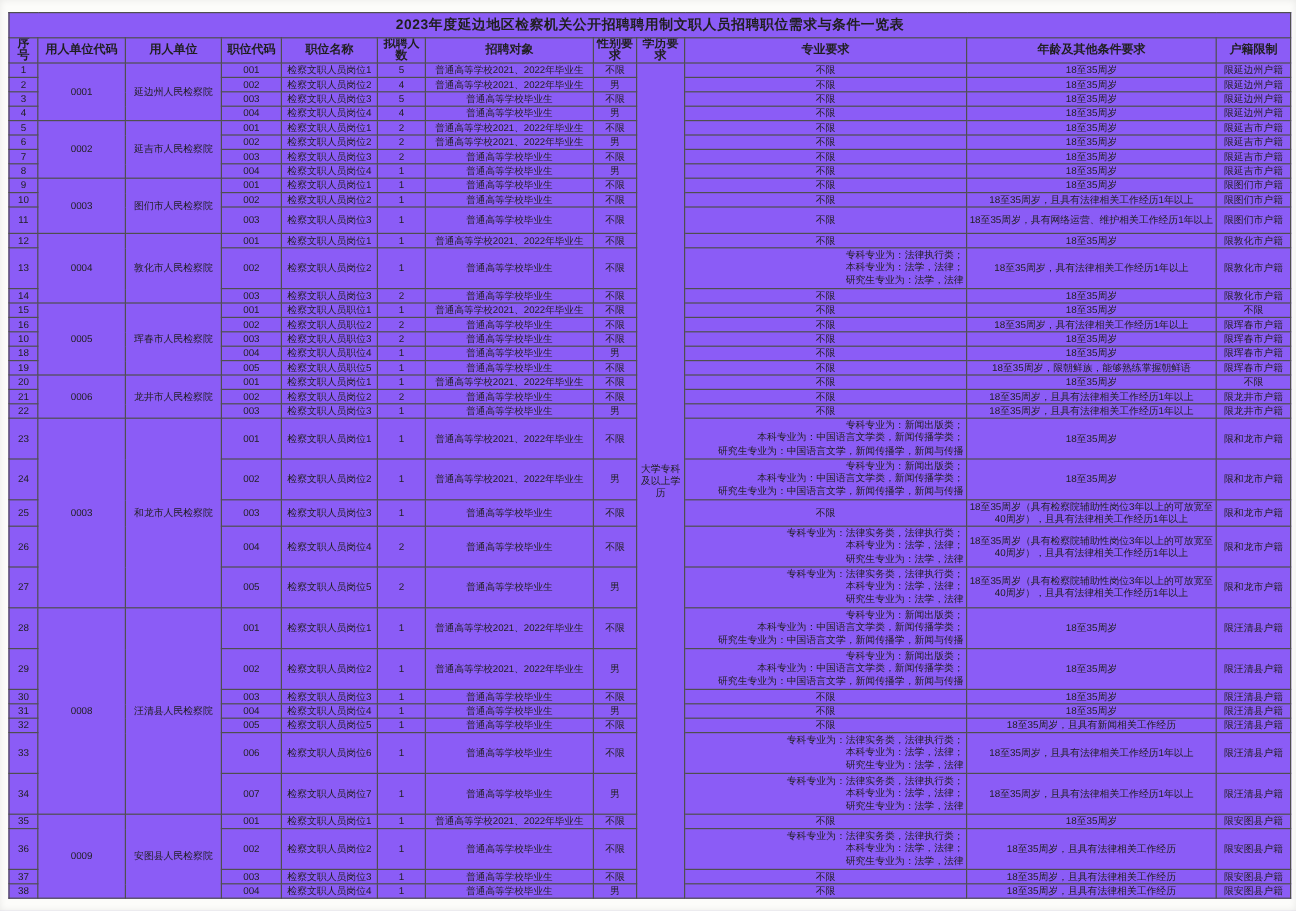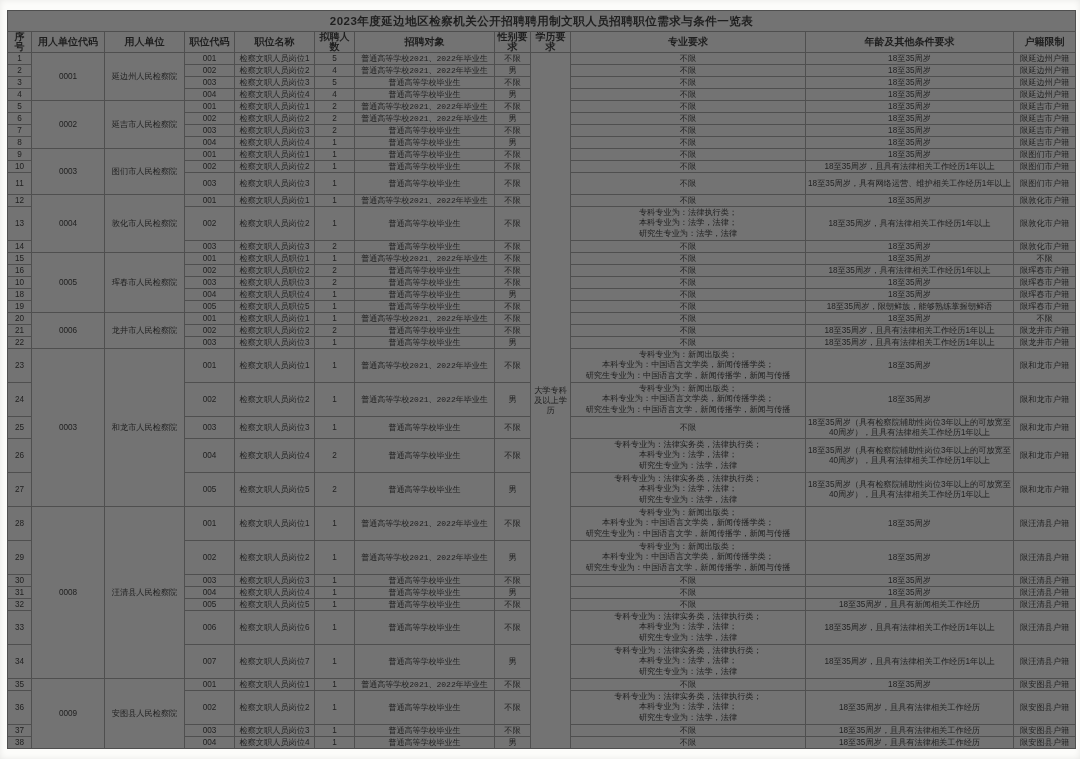--- a/index.html
+++ b/index.html
@@ -10,41 +10,41 @@
     color:#1f1f1f;
   }
   .page{
     position:relative;width:1080px;height:759px;
     background:#fcfcfa;
     box-shadow:inset 0 0 6px rgba(0,0,0,.08);
   }
   .table-wrap{position:absolute;left:7px;top:10px;width:1068px;}
   table{
     border-collapse:collapse;table-layout:fixed;width:1068px;
-    background:#737373;
+    background:#8b5cf6;
   }
   th,td{
     border:1px solid #4f4f4f;
     padding:0 2px;
     text-align:center;vertical-align:middle;
     font-size:8.2px;line-height:10px;
     overflow:hidden;word-break:break-all;
   }
   table{border:1.5px solid #3c3c3c;}
   .title-row th{
     height:20px;font-size:11.5px;font-weight:bold;line-height:13px;
     letter-spacing:.5px;
   }
   .head-row th{height:16px;font-size:10px;font-weight:bold;}
   tbody tr.r1{height:12px;}
   tbody tr.r2{height:22px;margin-top:14px;}
   tbody tr.r3{height:34px;}
   td.left{text-align:center;}
-  td.nowrap{white-space:nowrap;font-size:8px;font-family:Liberation Mono, monospace;}
-  td .mline{text-align:center;line-height:10.5px;}
+  td.nowrap{white-space:nowrap;font-size:8px;}
+  td .mline{text-align:right;line-height:10.5px;}
 </style>
 </head>
 <body>
 
 <div class="page">
   <div class="table-wrap">
     <table>
       <colgroup>
         <col style="width:24px">
           <col style="width:73px">

